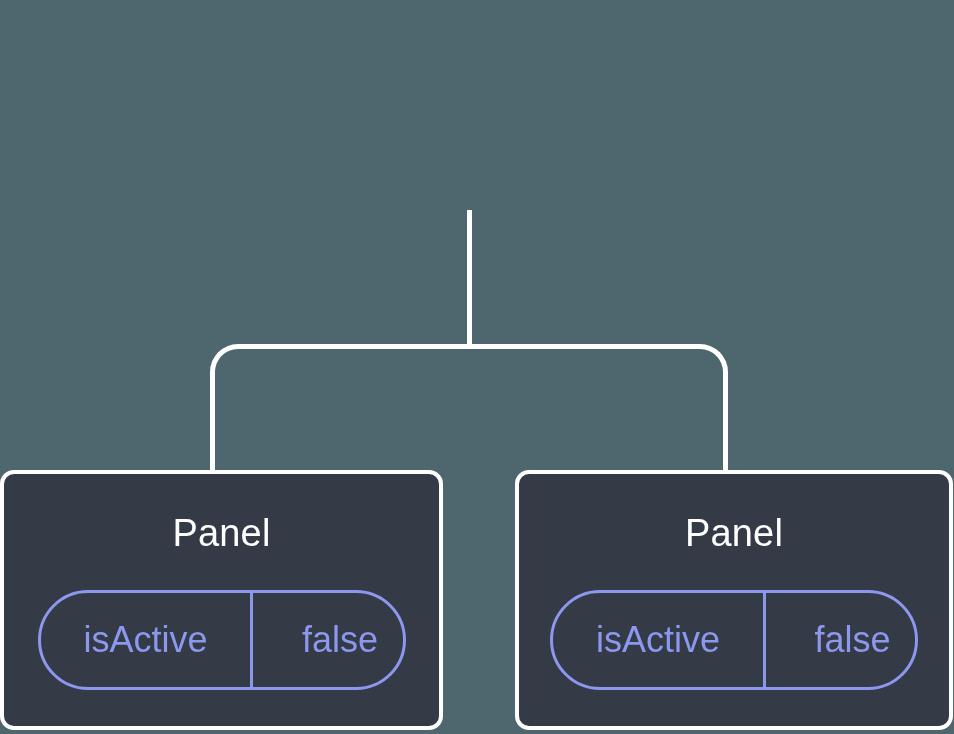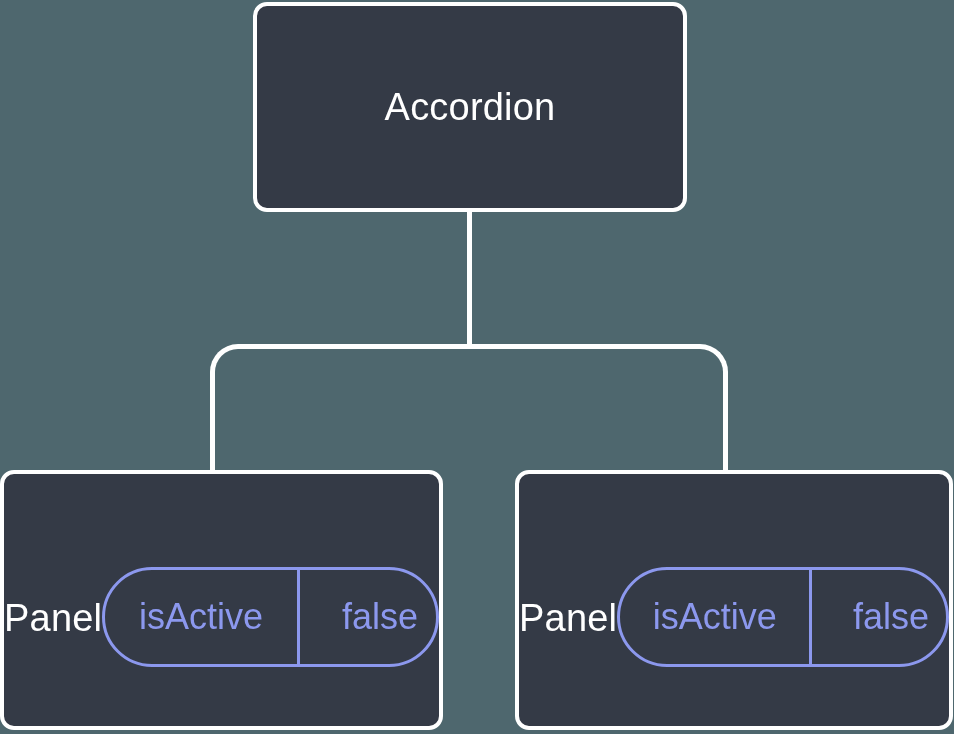--- a/index.html
+++ b/index.html
@@ -61,21 +61,21 @@
     border-right: 5px solid #FFFFFF;
     border-bottom: none;
     border-radius: 28px 28px 0 0;
   }
 
   
   .node-panel {
     top: 470px;
     height: 260px;
     display: flex;
-    flex-direction: row;
+    flex-direction: column;
     align-items: center;
   }
   .panel-left  { left: 0;     width: 443px; }
   .panel-right { left: 515px; width: 438px; }
 
   .panel-title {
     margin-top: 36px;
     color: #FFFFFF;
     font-size: 38px;
     font-weight: 500;
@@ -109,23 +109,20 @@
   .pill-value {
     flex: 1 1 auto;
     margin-left: 24px;
   }
 </style>
 </head>
 <body>
 
 <div class="stage">
 
-  <div class="node node-root">
-    <span class="node-label">Accordion</span>
-  </div>
 
   <div class="stem"></div>
   <div class="bracket"></div>
 
   <div class="node node-panel panel-left">
     <div class="panel-title">Panel</div>
     <div class="pill">
       <div class="pill-cell pill-key">isActive</div>
       <div class="pill-cell pill-value">false</div>
     </div>

